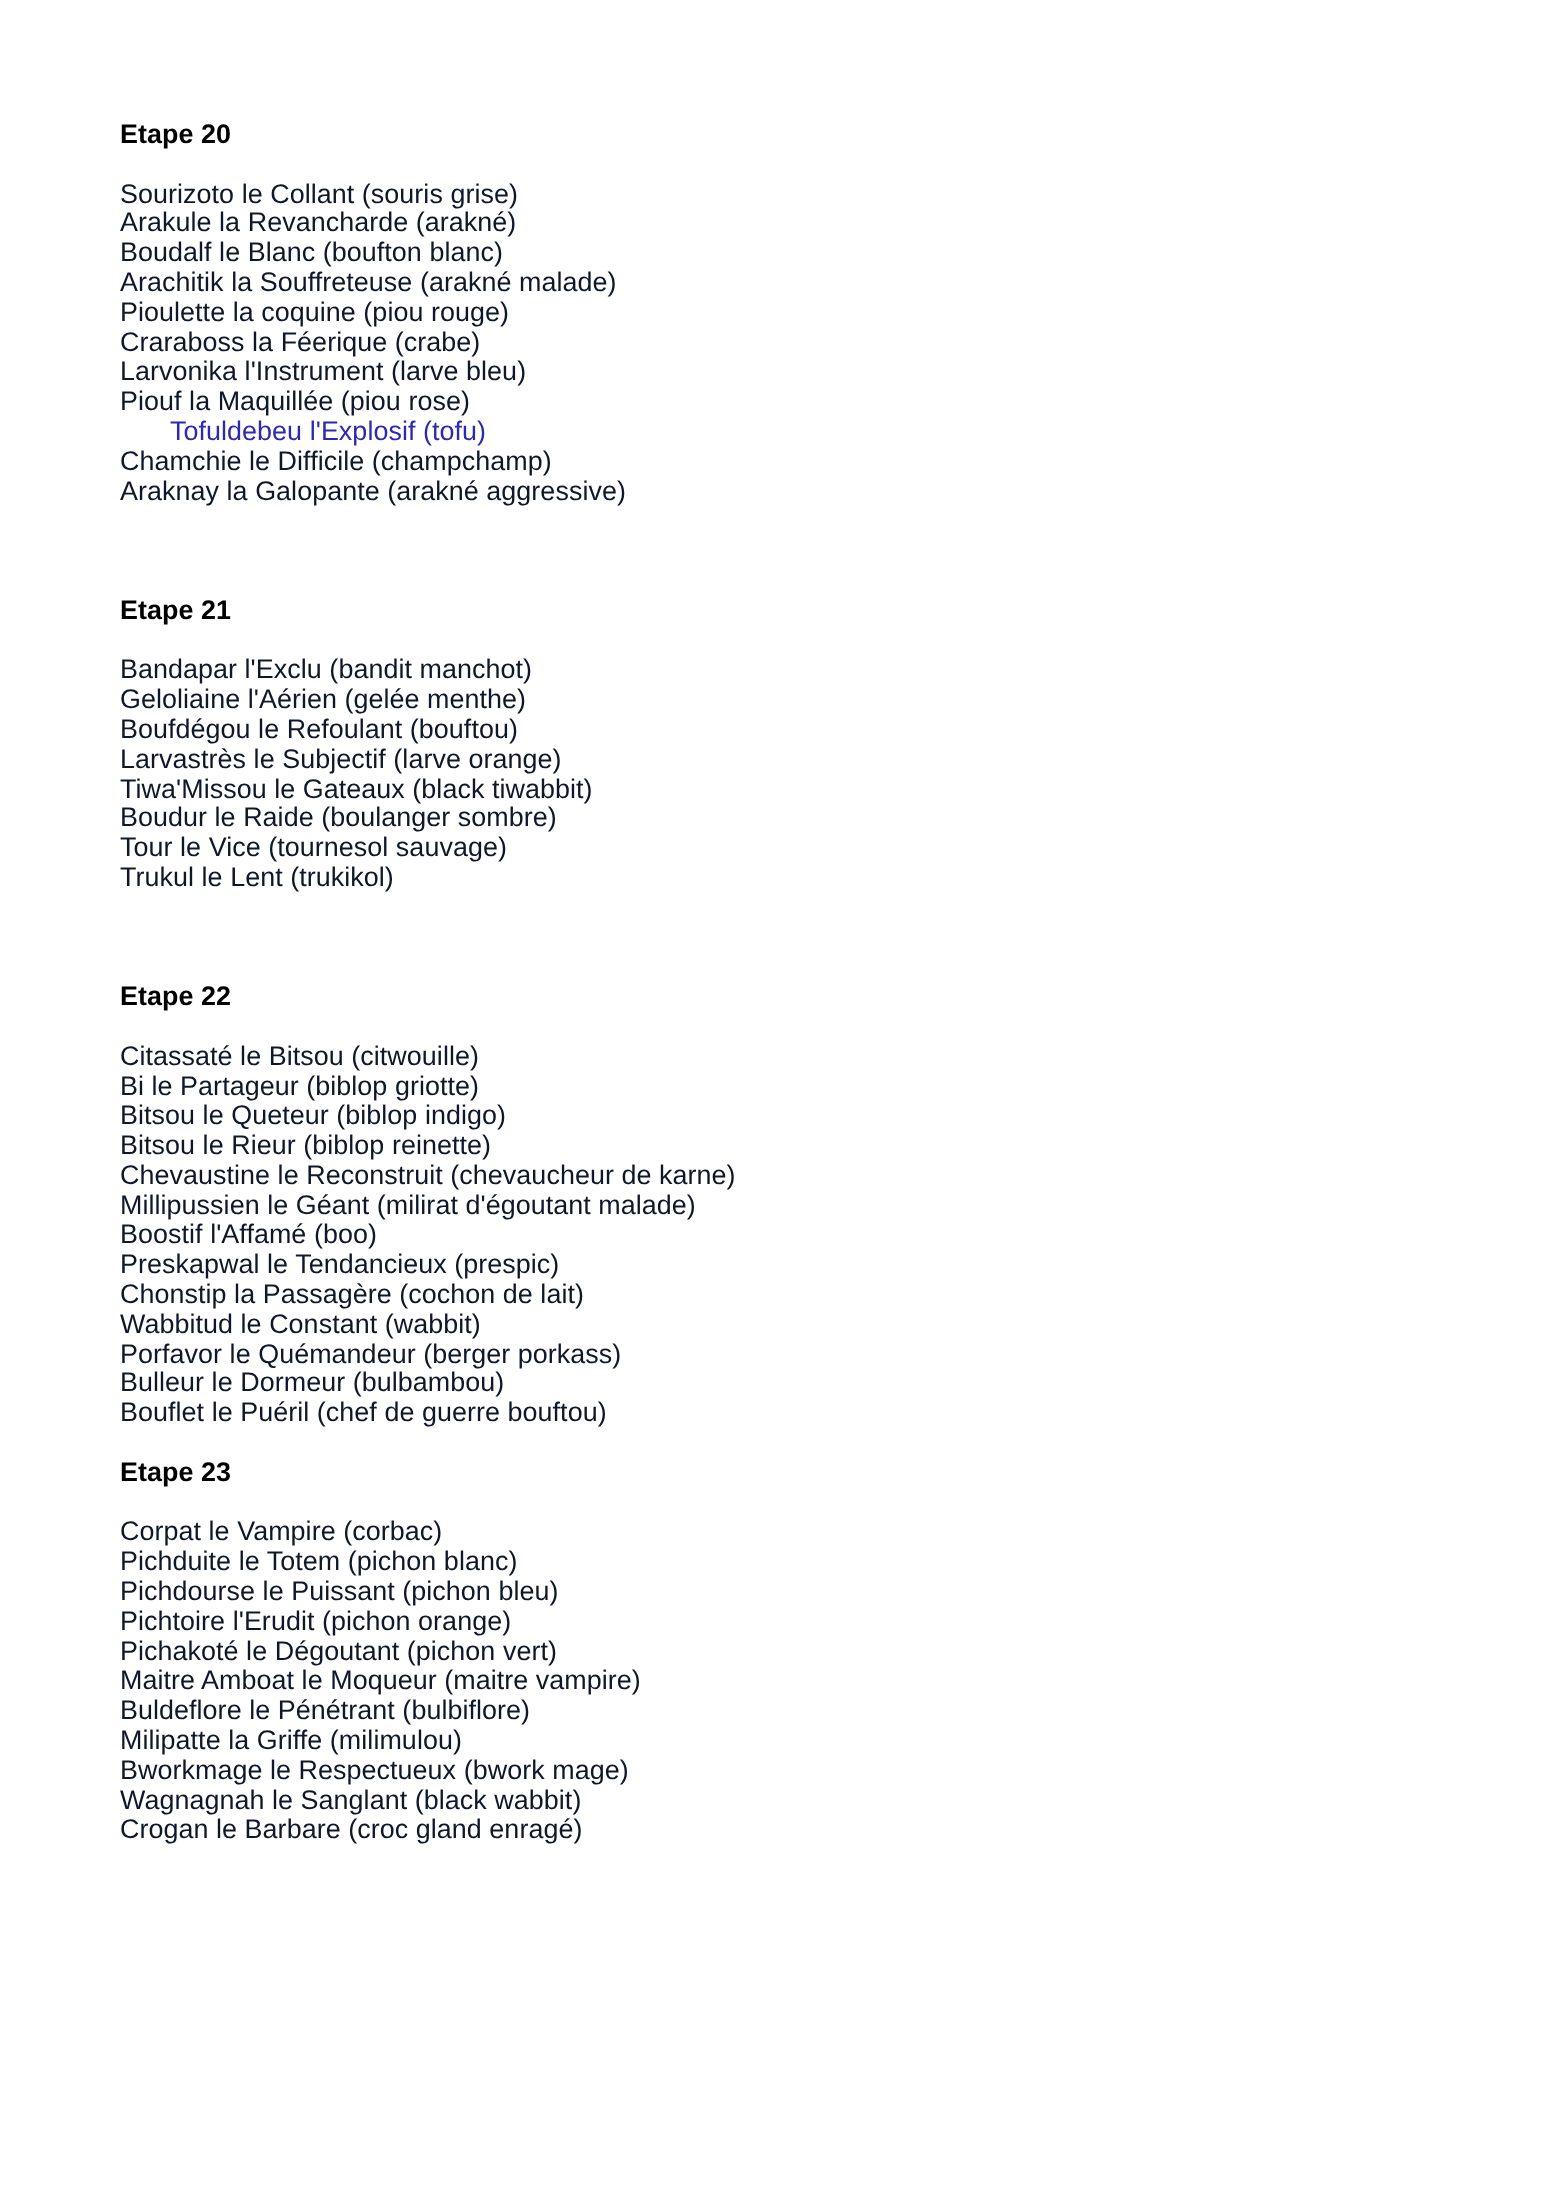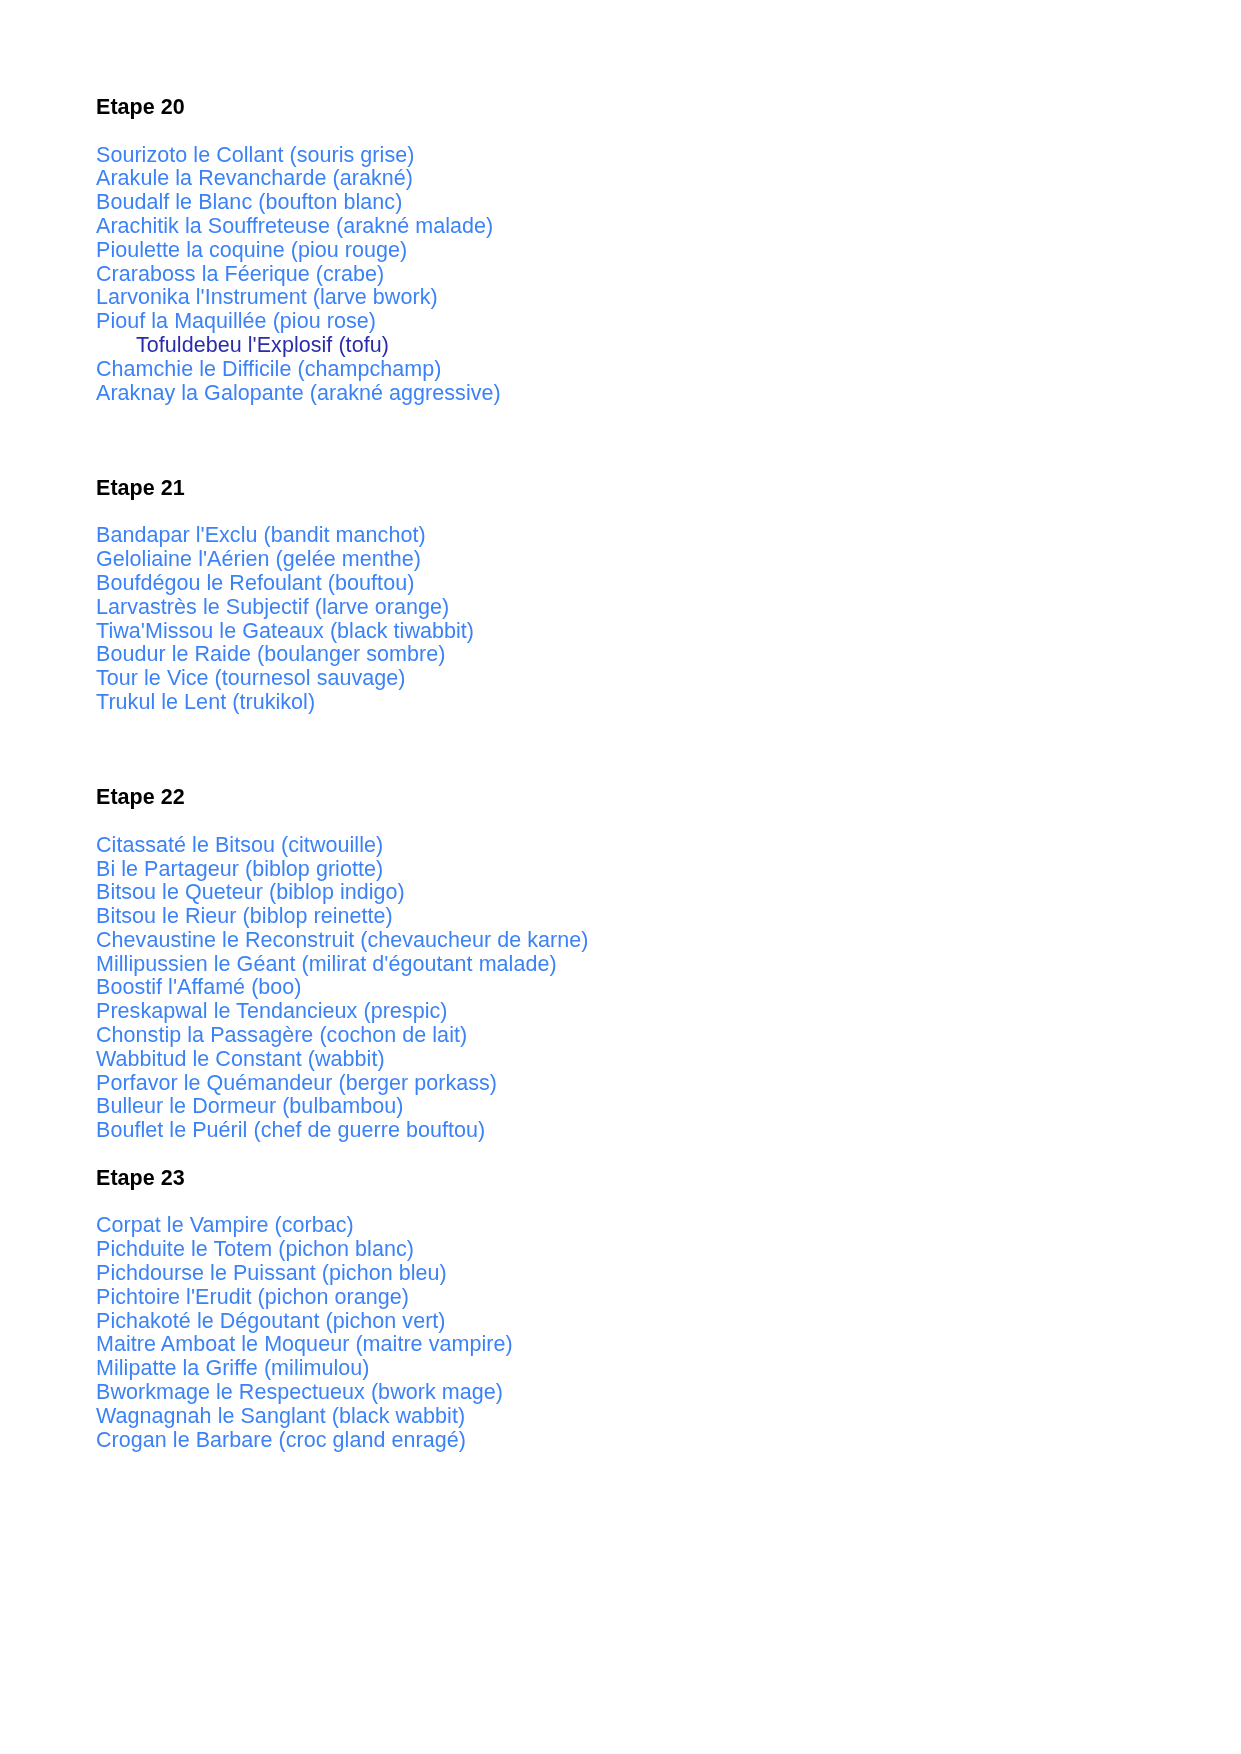--- a/index.html
+++ b/index.html
@@ -36,21 +36,21 @@
     font-weight: bold;
   }
   .list {
     margin: 0;
     padding: 0;
     list-style: none;
   }
   .list-line {
     font-size: 21.5px;
     line-height: 23.8px;
-    color: #3b82f6;
+    color: #0f172a;
     margin: 0;
     white-space: pre;
   }
   .list-line.highlight {
     color: #2b2bad;
   }
   .blank-line {
     height: 23.8px;
     line-height: 23.8px;
     font-size: 21.5px;
@@ -64,21 +64,21 @@
       <div class="section">
         <div class="etape-heading">Etape 20</div>
         <div class="blank-line">&nbsp;</div>
         <div class="list">
           <div class="list-line">Sourizoto le Collant (souris grise)</div>
           <div class="list-line">Arakule la Revancharde (arakné)</div>
           <div class="list-line">Boudalf le Blanc (boufton blanc)</div>
           <div class="list-line">Arachitik la Souffreteuse (arakné malade)</div>
           <div class="list-line">Pioulette la coquine (piou rouge)</div>
           <div class="list-line">Craraboss la Féerique (crabe)</div>
-          <div class="list-line">Larvonika l'Instrument (larve bwork)</div>
+          <div class="list-line">Larvonika l'Instrument (larve bleu)</div>
           <div class="list-line">Piouf la Maquillée (piou rose)</div>
           <div class="list-line highlight" style="color: rgb(43, 43, 173); margin-left: 40px;">Tofuldebeu l'Explosif (tofu)</div>
           <div class="list-line">Chamchie le Difficile (champchamp)</div>
           <div class="list-line">Araknay la Galopante (arakné aggressive)</div>
         </div>
         <div class="blank-line">&nbsp;</div>
         <div class="blank-line">&nbsp;</div>
         <div class="blank-line">&nbsp;</div>
       </div>
       <div class="section">
@@ -121,20 +121,21 @@
       <div class="section">
         <div class="etape-heading">Etape 23</div>
         <div class="blank-line">&nbsp;</div>
         <div class="list">
           <div class="list-line">Corpat le Vampire (corbac)</div>
           <div class="list-line">Pichduite le Totem (pichon blanc)</div>
           <div class="list-line">Pichdourse le Puissant (pichon bleu)</div>
           <div class="list-line">Pichtoire l'Erudit (pichon orange)</div>
           <div class="list-line">Pichakoté le Dégoutant (pichon vert)</div>
           <div class="list-line">Maitre Amboat le Moqueur (maitre vampire)</div>
+          <div class="list-line">Buldeflore le Pénétrant (bulbiflore)</div>
           <div class="list-line">Milipatte la Griffe (milimulou)</div>
           <div class="list-line">Bworkmage le Respectueux (bwork mage)</div>
           <div class="list-line">Wagnagnah le Sanglant (black wabbit)</div>
           <div class="list-line">Crogan le Barbare (croc gland enragé)</div>
         </div>
       </div>
     </div>
 </div>
 
 </body></html>

